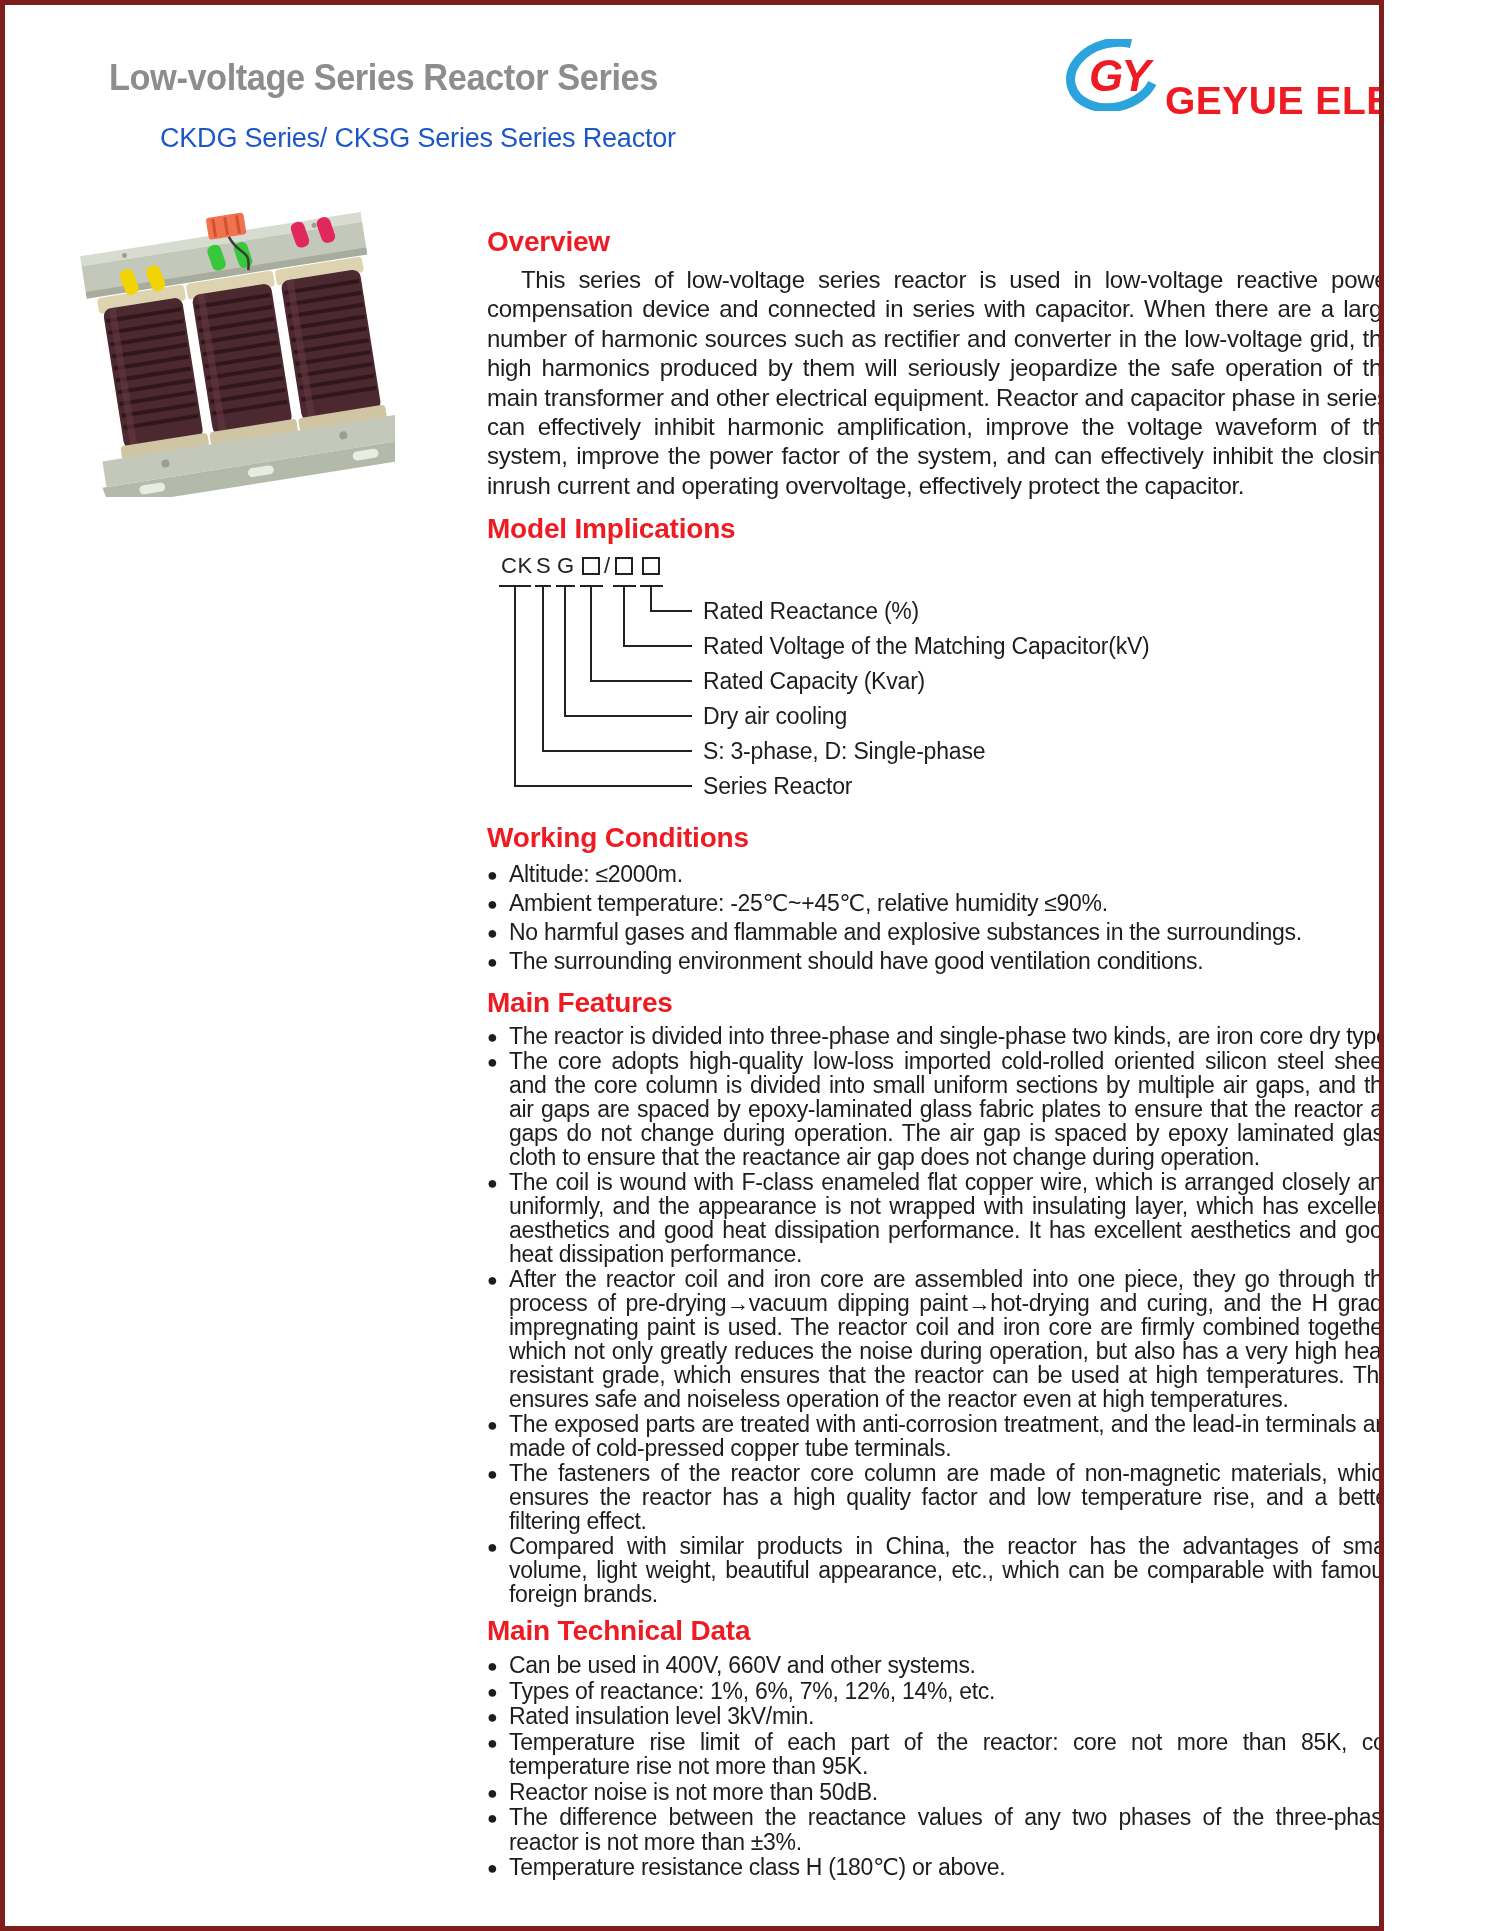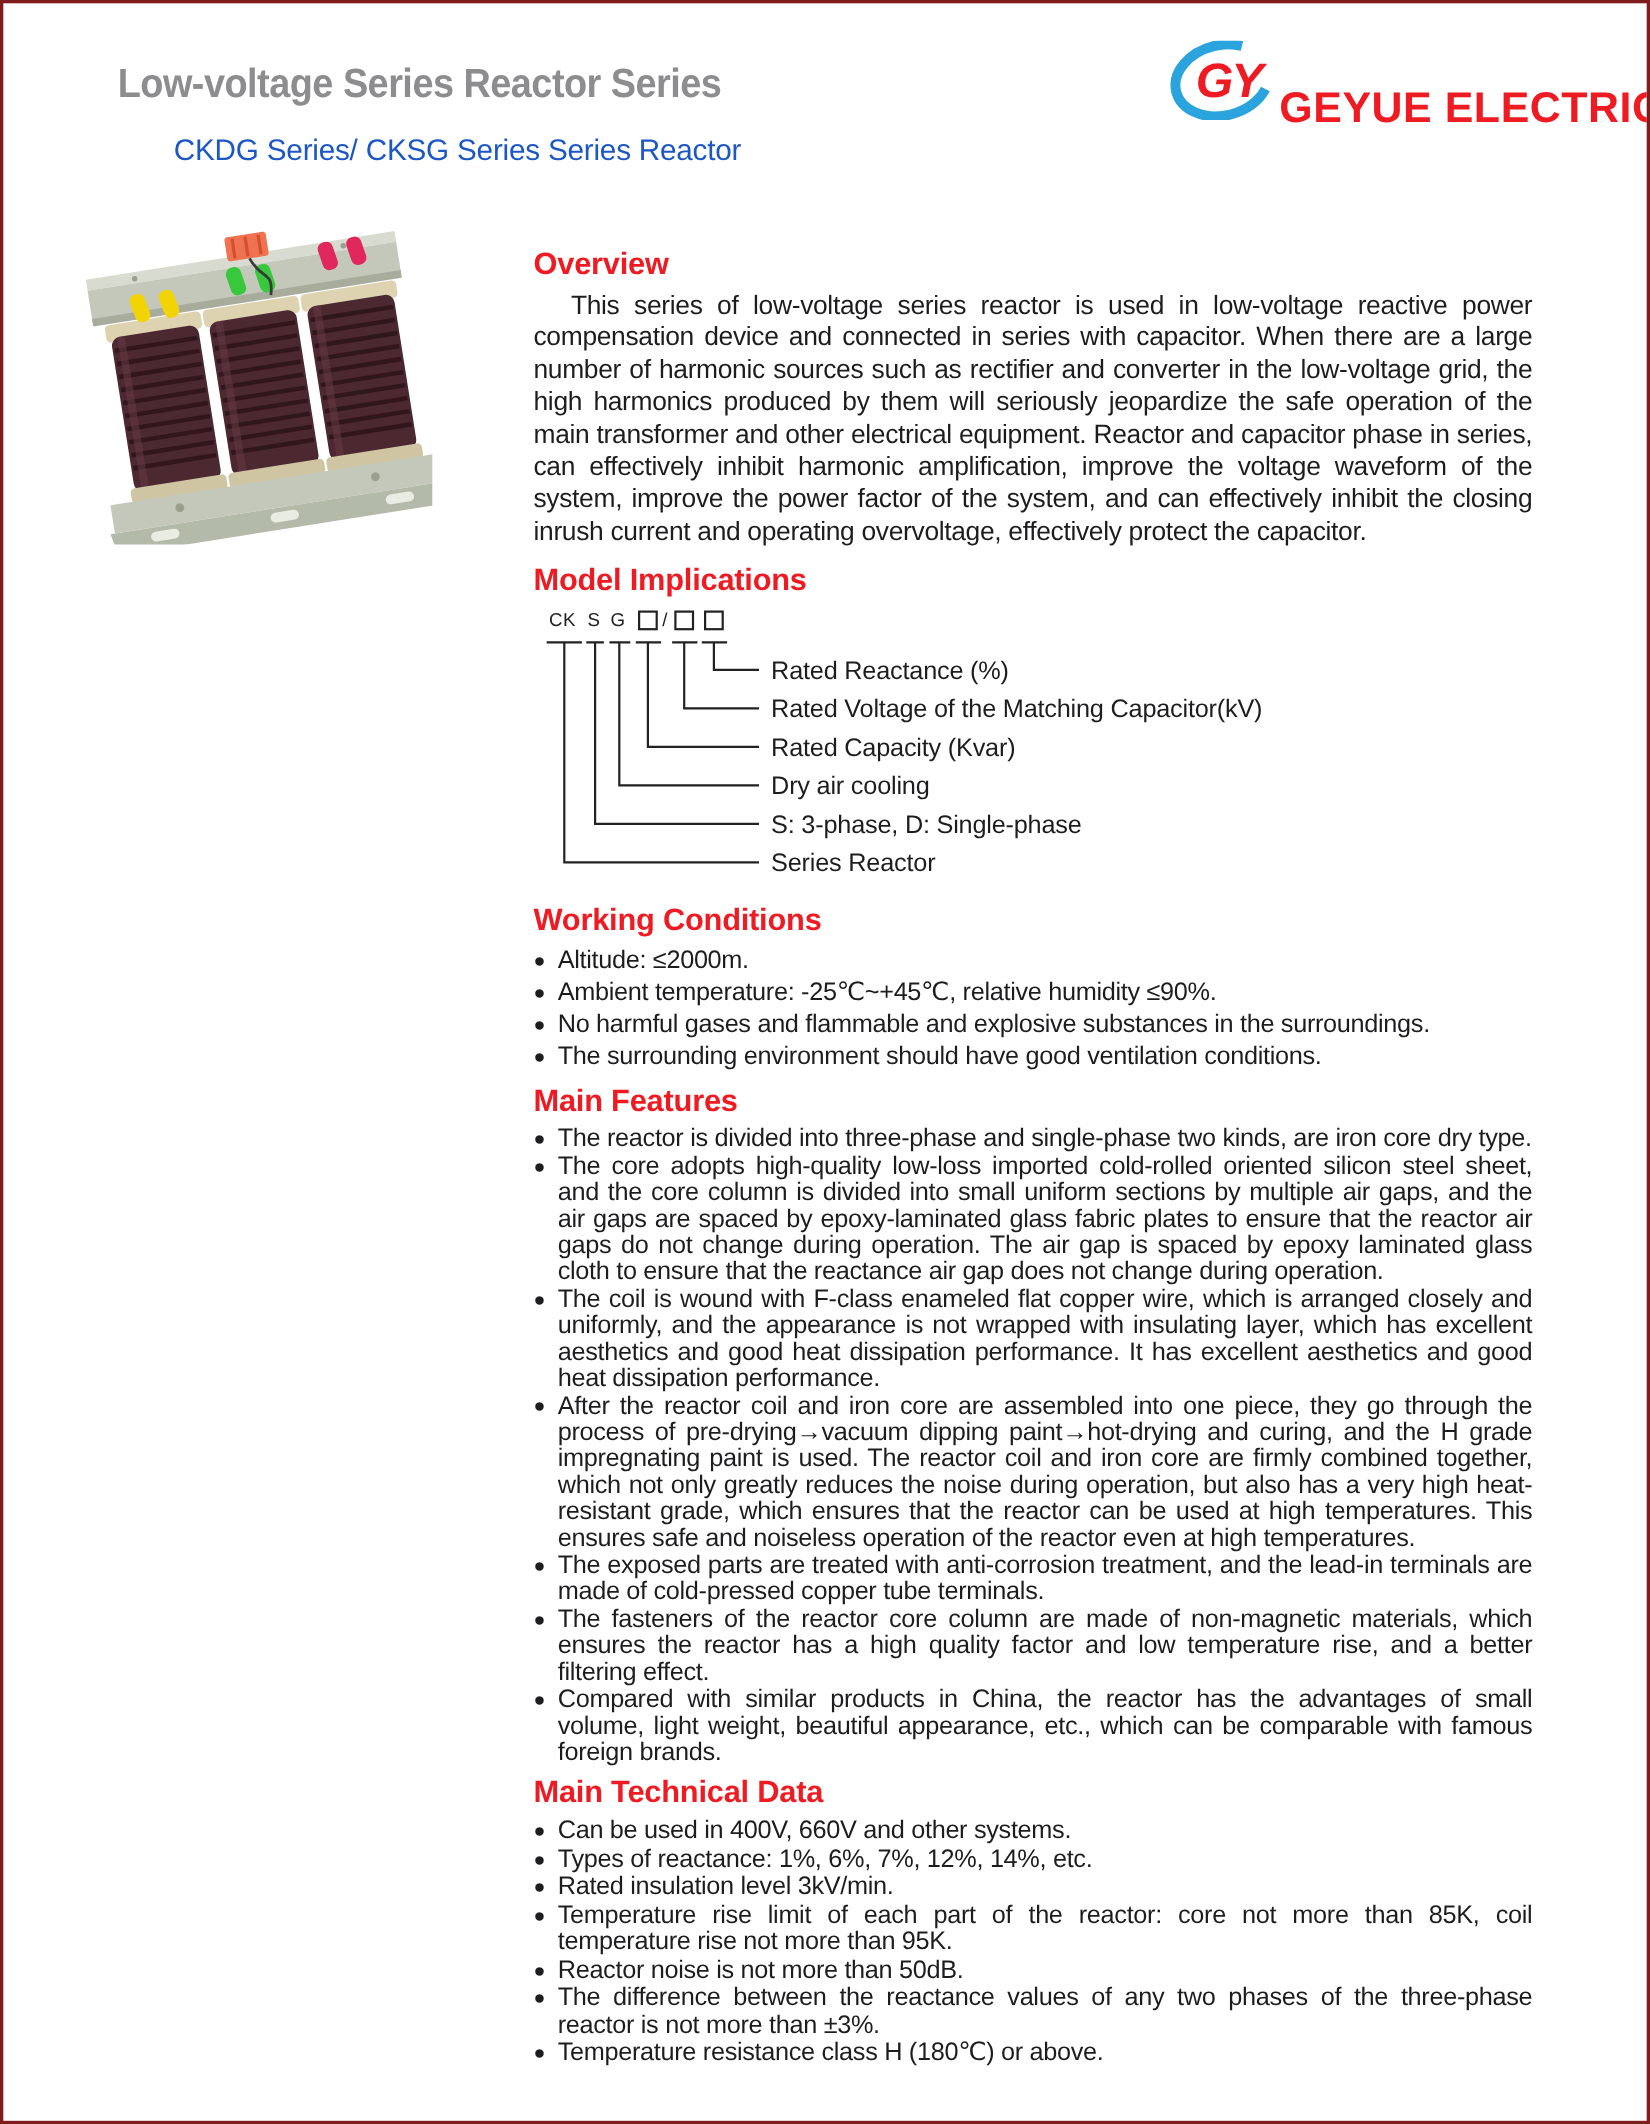--- a/index.html
+++ b/index.html
@@ -1,18 +1,18 @@
 <!DOCTYPE html>
 <html><head>
 <meta charset="utf-8">
 <style>
   html,body{margin:0;padding:0;background:#ffffff;}
   .page{
-    position:relative; width:1500px; height:1931px; background:#fff;
-    border:3px solid #7f1d1d; box-sizing:border-box; overflow:hidden;
+    position:relative; width:1384px; height:1931px; background:#fff;
+    border:5px solid #7f1d1d; box-sizing:border-box; overflow:hidden;
     font-family:"Liberation Sans","DejaVu Sans",sans-serif; color:#1d1d1f;
   }
   
   .doc-title{
     position:absolute; left:104px; top:52px; margin:0;
     font-size:37px; font-weight:bold; color:#8d8d8f; letter-spacing:-0.5px;
     transform:scaleX(0.93); transform-origin:left top; white-space:nowrap;
   }
   .doc-subtitle{
     position:absolute; left:155px; top:118px; margin:0;
@@ -54,21 +54,21 @@
   .li::before{content:"●"; position:absolute; left:0; top:1px; font-size:18px;}
   .list-working{margin-top:7px;}
   .list-working .li{margin-bottom:5px;}
   .list-features{margin-top:4px;}
   .list-technical{margin-top:5px;}
   .list-technical .li{line-height:24.5px;}
   
   .diagram{position:relative; height:252px; margin-top:7px;}
   .diagram svg{position:absolute; left:0; top:0;}
   .msym{
-    position:absolute; top:0; font-size:17px; color:#222; line-height:26px;
+    position:absolute; top:0; font-size:22px; color:#222; line-height:26px;
     letter-spacing:0.5px;
   }
   .mbox{
     position:absolute; top:4px; width:18px; height:18px;
     border:2px solid #222; box-sizing:border-box;
   }
   .mlabel{
     position:absolute; left:216px; font-size:23px; line-height:26px; color:#1d1d1f;
     white-space:nowrap; letter-spacing:-0.2px;
   }

